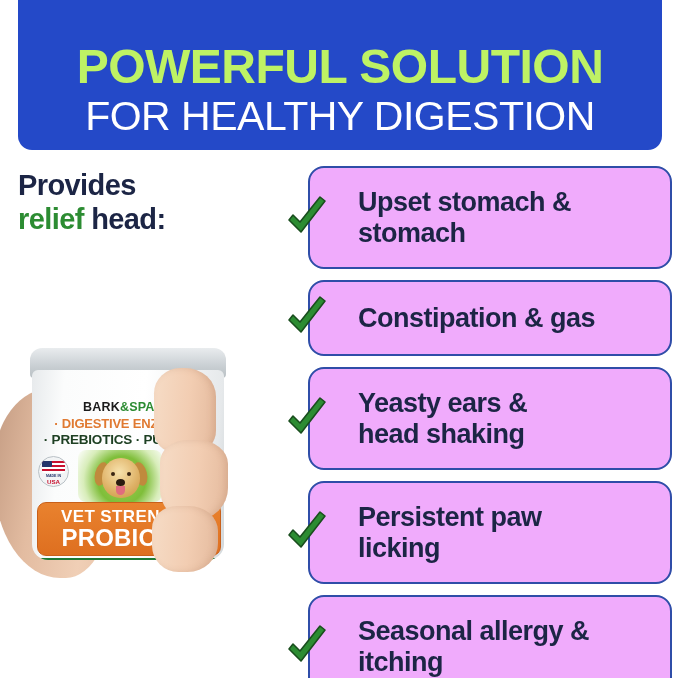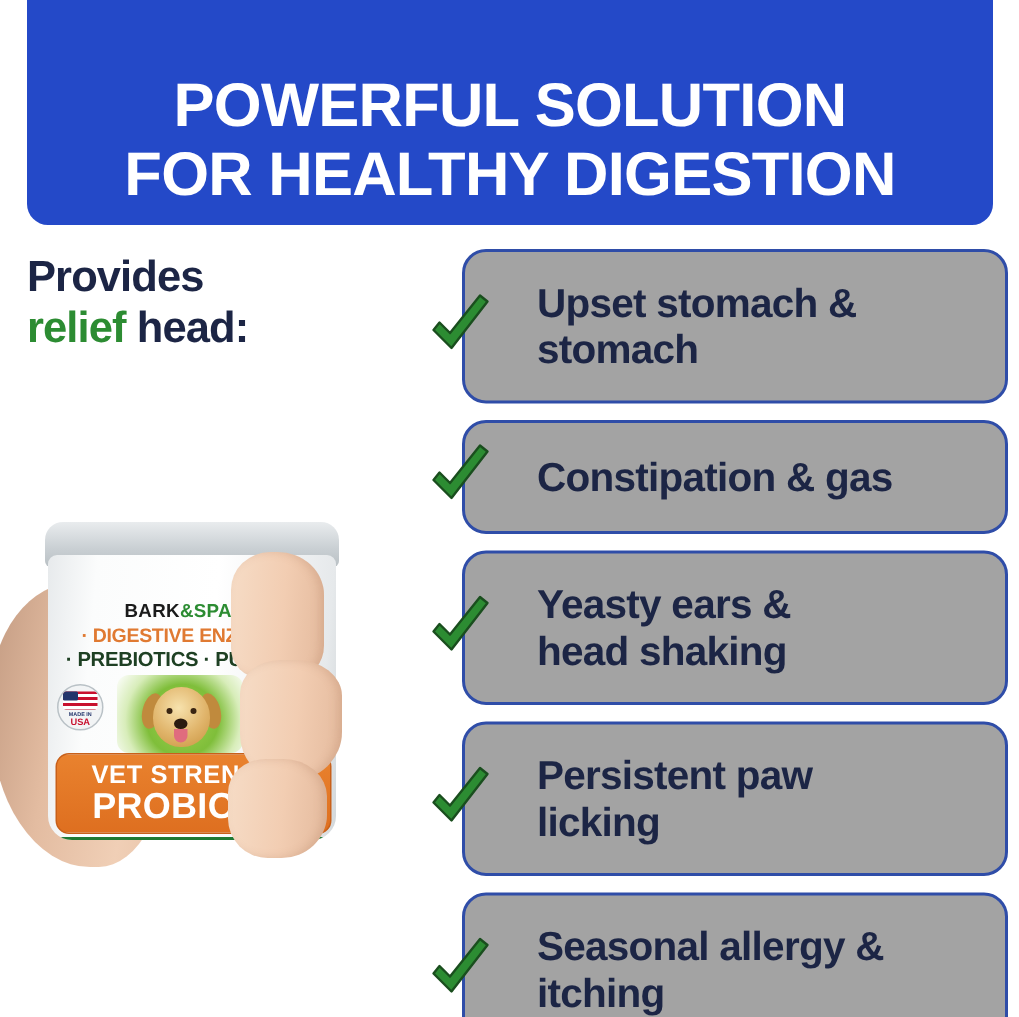--- a/index.html
+++ b/index.html
@@ -14,41 +14,41 @@
 
   
   .banner{
     position:absolute;left:18px;top:-14px;width:644px;height:164px;
     background:#2449C8;
     border-radius:0 0 14px 14px;
     display:flex;flex-direction:column;align-items:center;justify-content:flex-end;
     padding-bottom:12px;box-sizing:border-box;
   }
   .banner-line1{
-    font-size:41px;font-weight:bold;color:#ffffff;
+    font-size:48px;font-weight:bold;color:#bef264;
     letter-spacing:-0.5px;line-height:1.02;white-space:nowrap;
   }
   .banner-line2{
-    font-size:41px;font-weight:bold;color:#ffffff;
+    font-size:41px;font-weight:normal;color:#ffffff;
     letter-spacing:-0.5px;line-height:1.02;white-space:nowrap;margin-top:4px;
   }
 
   
   .lead{
     position:absolute;left:18px;top:168px;width:268px;
     font-size:29px;font-weight:bold;line-height:1.18;
     color:#1C2545;letter-spacing:-0.6px;
   }
   .lead .green{color:#2C8C32;}
 
   
   .list{position:absolute;left:308px;top:166px;width:364px;}
   .row{position:relative;margin-bottom:11px;}
   .box{
-    border:2px solid #2F4DA8;border-radius:16px;background:#a3a3a3;
+    border:2px solid #2F4DA8;border-radius:16px;background:#f0abfc;
     box-sizing:border-box;
     display:flex;align-items:center;
     padding:9px 12px 9px 48px;
   }
   .box.h2{height:103px;}
   .box.h1{height:76px;}
   .box-text{
     font-size:27px;font-weight:bold;color:#1C2545;
     line-height:1.14;letter-spacing:-0.5px;
   }

